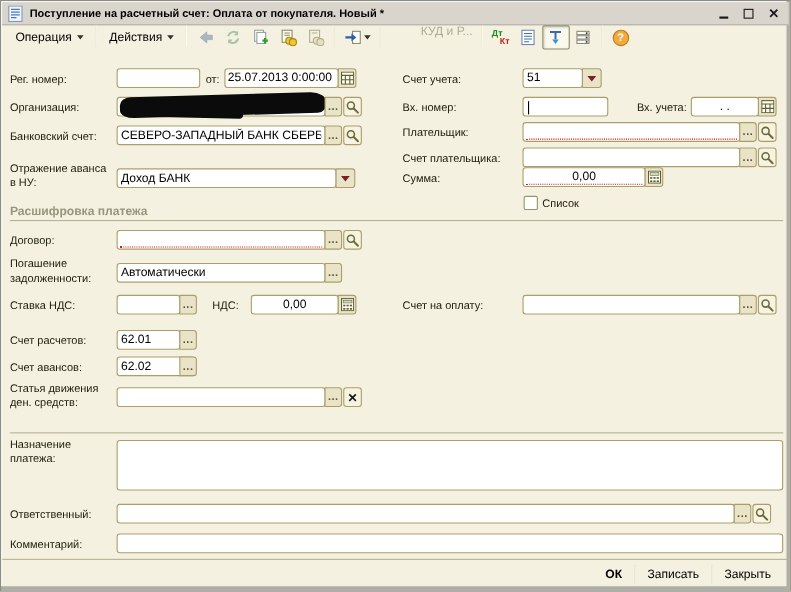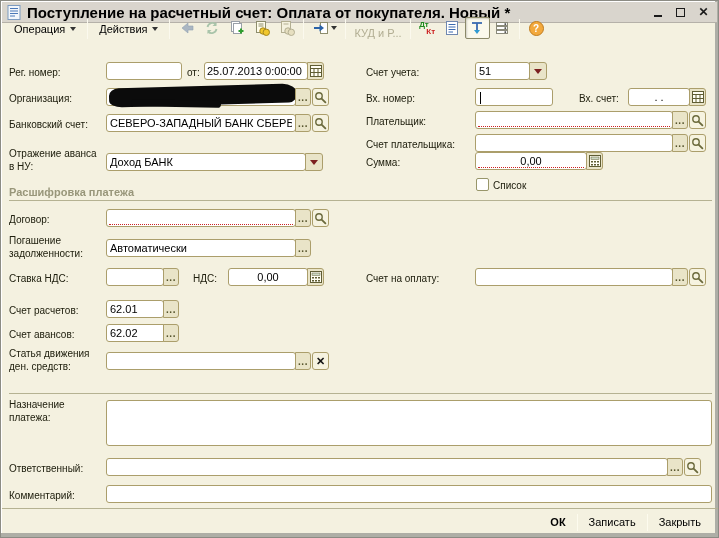--- a/index.html
+++ b/index.html
@@ -4,35 +4,35 @@
 <style>
   * { box-sizing: border-box; margin: 0; padding: 0; }
   html,body { width:719px; height:538px; }
   body { font-family:"Liberation Sans",sans-serif; background:#bdbdb5; position:relative; }
   #window { position:absolute; left:0; top:0; width:719px; height:538px;
             background:#f4f1e0; border:1px solid #8c8c84;
             box-shadow: inset -3px -4px 0 #aeaea6, inset 1px 1px 0 #ffffff; }
   
   .titlebar { position:absolute; left:1px; top:1px; width:715px; height:21px; background:#d9d5cd;
               display:flex; align-items:center; padding:0 5px; gap:6px; border-bottom:1px solid #b5b1a9; }
-  .title { flex:1; font-size:15px; font-weight:bold; color:#000; white-space:nowrap; overflow:hidden; }
+  .title { flex:1; font-size:10px; font-weight:bold; color:#000; white-space:nowrap; overflow:hidden; }
   .winbtn { width:17px; height:15px; display:flex; align-items:center; justify-content:center; }
   .minbar { width:8px; height:2px; background:#1a1a1a; margin-top:7px; }
   .maxbox { width:9px; height:9px; border:1.5px solid #1a1a1a; }
   .xglyph { font-size:12px; font-weight:bold; color:#1a1a1a; line-height:12px; }
   
   .toolbar { position:absolute; left:1px; top:22px; width:715px; height:28px;
-             display:flex; align-items:flex-end; padding:12px 5px; }
+             display:flex; align-items:flex-start; padding:0 5px; }
   .tbtn { height:21px; display:flex; align-items:center; gap:5px; padding:0 7px;
           font-size:11px; color:#000; border-radius:2px; }
   .caret-dn { width:0; height:0; border-left:3px solid transparent; border-right:3px solid transparent; border-top:4px solid #333; }
   .tsep { width:1px; height:20px; background:#d2ceb0; border-right:1px solid #fbf9ee; margin:0 4px; }
   .ibtn { width:25px; height:22px; display:flex; align-items:center; justify-content:center; border-radius:2px; }
   .ibtn.pressed { background:#fbf9ec; border:1px solid #8b8968; box-shadow: inset 1px 1px 2px rgba(0,0,0,.18); }
-  .disabled-text { color:#b1ad92; font-size:11px; padding:0 4px; }
+  .disabled-text { color:#b1ad92; font-size:11px; padding:0 4px;margin-left:28px; }
   .dtkt { font-size:8px; font-weight:bold; line-height:7px; width:16px; }
   .dtkt .dt { color:#1d8a1d; text-align:left; }
   .dtkt .kt { color:#cc2020; text-align:right; }
   .helpc { width:15px; height:15px; border-radius:50%; background:#f3a93d; border:1px solid #c07c1e;
            color:#fff; font-size:10px; font-weight:bold; display:flex; align-items:center; justify-content:center; }
   
   .lbl { position:absolute; font-size:10px; color:#20200f; line-height:13px; }
   .field { position:absolute; height:18px; background:#fff; border:1px solid #ab9e6b; border-radius:3px;
            font-size:11px; color:#000; display:flex; align-items:center; padding:0 3px;
            overflow:hidden; white-space:nowrap; }
@@ -223,21 +223,21 @@
       <circle cx="5" cy="5" r="3.2" fill="none" stroke="#6b6a3c" stroke-width="1.4"></circle>
       <line x1="7.6" y1="7.6" x2="11.4" y2="11.4" stroke="#6b6a3c" stroke-width="1.8" stroke-linecap="round"></line>
     </svg>
   </div>
 
   <span class="lbl" style="left:365px; top:91px">Вх. номер:</span>
   <div class="field" style="left:474px; top:87px; width:78px">
     <span class="caret-line"></span>
     <span class="val"></span>
   </div>
-  <span class="lbl" style="left:578px; top:91px">Вх. счет:</span>
+  <span class="lbl" style="left:578px; top:91px">Вх. учета:</span>
   <div class="field" style="left:627px; top:87px; width:62px">
       <span class="val" style="text-align:center"> .  .</span>
     </div>
   <div class="abtn" style="left:688px; top:87px; width:17px">
     <svg width="12" height="12" viewBox="0 0 12 12">
       <rect x="0.5" y="0.5" width="11" height="11" fill="#fffef4" stroke="#5f5d33"></rect>
       <line x1="0.5" y1="3.5" x2="11.5" y2="3.5" stroke="#5f5d33"></line>
       <line x1="4" y1="3.5" x2="4" y2="11.5" stroke="#5f5d33"></line>
       <line x1="8" y1="3.5" x2="8" y2="11.5" stroke="#5f5d33"></line>
       <line x1="0.5" y1="7.5" x2="11.5" y2="7.5" stroke="#5f5d33"></line>

